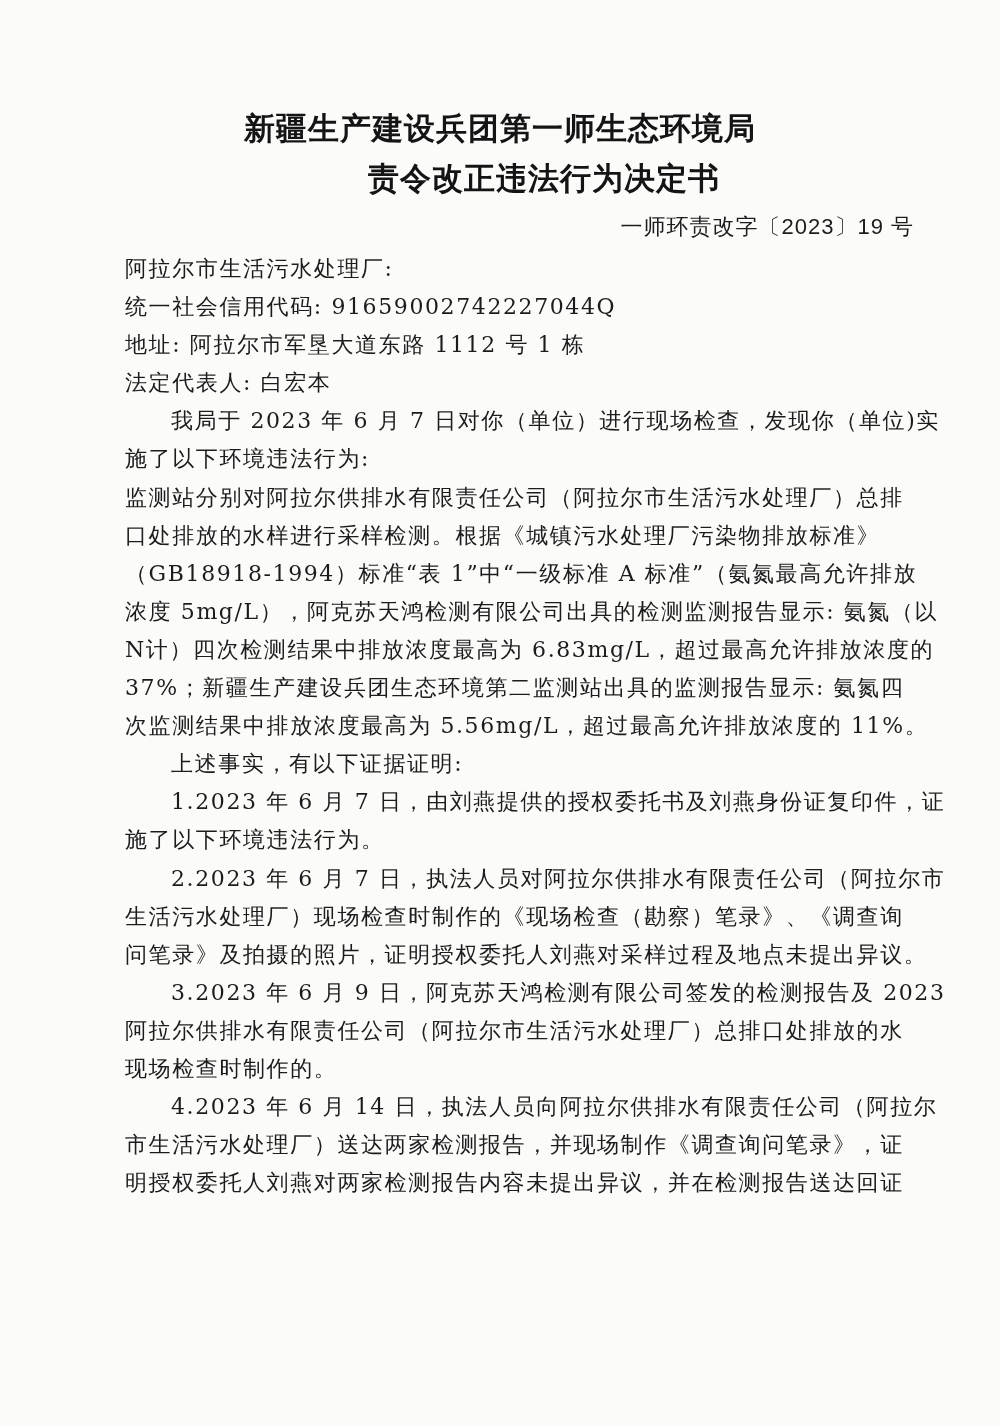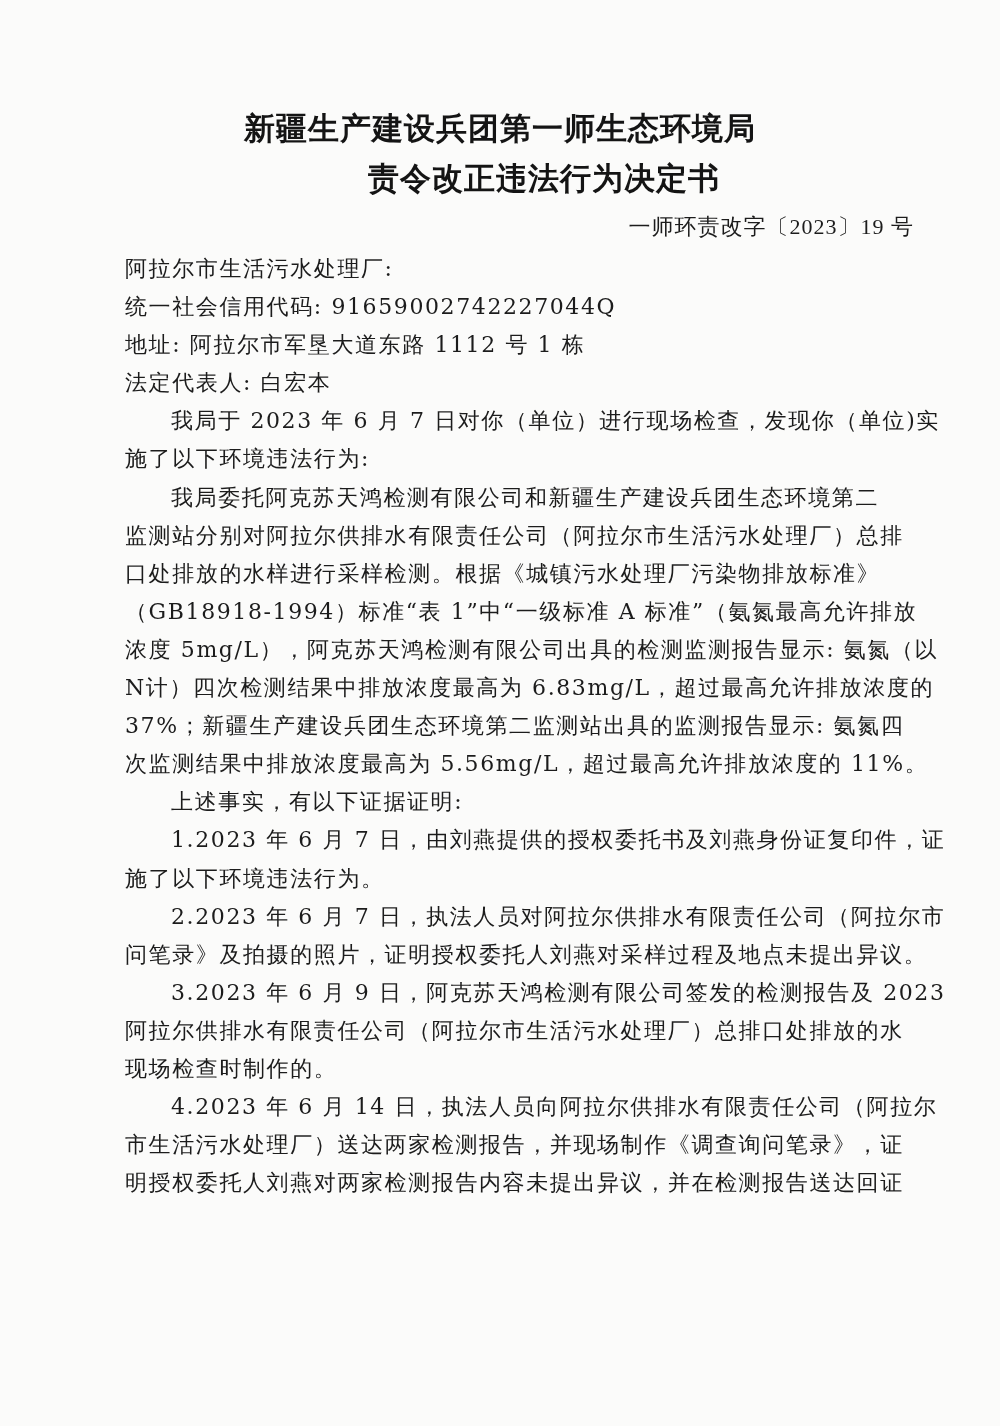--- a/index.html
+++ b/index.html
@@ -19,21 +19,21 @@
     font-weight: bold;
     font-size: 31px;
     letter-spacing: 1px;
     color: #141414;
     white-space: nowrap;
   }
   .title.l1 { top: 108px; }
   .title.l2 { top: 158px; margin-left: 44px; }
   .docno {
     position: absolute; right: 86px; top: 212px;
-    font-family: Liberation Serif, serif;
+    font-family: Liberation Sans, sans-serif;
     font-size: 22px;
     letter-spacing: 1px;
     white-space: nowrap;
   }
   .body {
     position: absolute; left: 125px; top: 250px; width: 790px;
   }
   .line {
     height: 38.1px;
     line-height: 38px;
@@ -54,32 +54,32 @@
   <div class="docno">一师环责改字〔2023〕19 号</div>
 
   <div class="body">
     <div class="line">阿拉尔市生活污水处理厂:</div>
     <div class="line">统一社会信用代码: 91659002742227044Q</div>
     <div class="line">地址: 阿拉尔市军垦大道东路 1112 号 1 栋</div>
     <div class="line">法定代表人: 白宏本</div>
 
     <div class="line indent">我局于 2023 年 6 月 7 日对你（单位）进行现场检查，发现你（单位)实</div>
     <div class="line">施了以下环境违法行为:</div>
-    <div class="line indent">我局委托阿克苏天鸿检测有限公司和新疆生产建设兵团生态环境第二</div>
     <div class="line">监测站分别对阿拉尔供排水有限责任公司（阿拉尔市生活污水处理厂）总排</div>
     <div class="line">口处排放的水样进行采样检测。根据《城镇污水处理厂污染物排放标准》</div>
     <div class="line">（GB18918-1994）标准“表 1”中“一级标准 A 标准”（氨氮最高允许排放</div>
     <div class="line">浓度 5mg/L），阿克苏天鸿检测有限公司出具的检测监测报告显示: 氨氮（以</div>
     <div class="line">N计）四次检测结果中排放浓度最高为 6.83mg/L，超过最高允许排放浓度的</div>
     <div class="line">37%；新疆生产建设兵团生态环境第二监测站出具的监测报告显示: 氨氮四</div>
     <div class="line">次监测结果中排放浓度最高为 5.56mg/L，超过最高允许排放浓度的 11%。</div>
     <div class="line indent">上述事实，有以下证据证明:</div>
     <div class="line indent">1.2023 年 6 月 7 日，由刘燕提供的授权委托书及刘燕身份证复印件，证</div>
     <div class="line">施了以下环境违法行为。</div>
     <div class="line indent">2.2023 年 6 月 7 日，执法人员对阿拉尔供排水有限责任公司（阿拉尔市</div>
+    <div class="line">生活污水处理厂）现场检查时制作的《现场检查（勘察）笔录》、《调查询</div>
     <div class="line">问笔录》及拍摄的照片，证明授权委托人刘燕对采样过程及地点未提出异议。</div>
     <div class="line indent">3.2023 年 6 月 9 日，阿克苏天鸿检测有限公司签发的检测报告及 2023</div>
     <div class="line">阿拉尔供排水有限责任公司（阿拉尔市生活污水处理厂）总排口处排放的水</div>
     <div class="line">现场检查时制作的。</div>
     <div class="line indent">4.2023 年 6 月 14 日，执法人员向阿拉尔供排水有限责任公司（阿拉尔</div>
     <div class="line">市生活污水处理厂）送达两家检测报告，并现场制作《调查询问笔录》，证</div>
     <div class="line">明授权委托人刘燕对两家检测报告内容未提出异议，并在检测报告送达回证</div>
   </div>
 
 </div>

